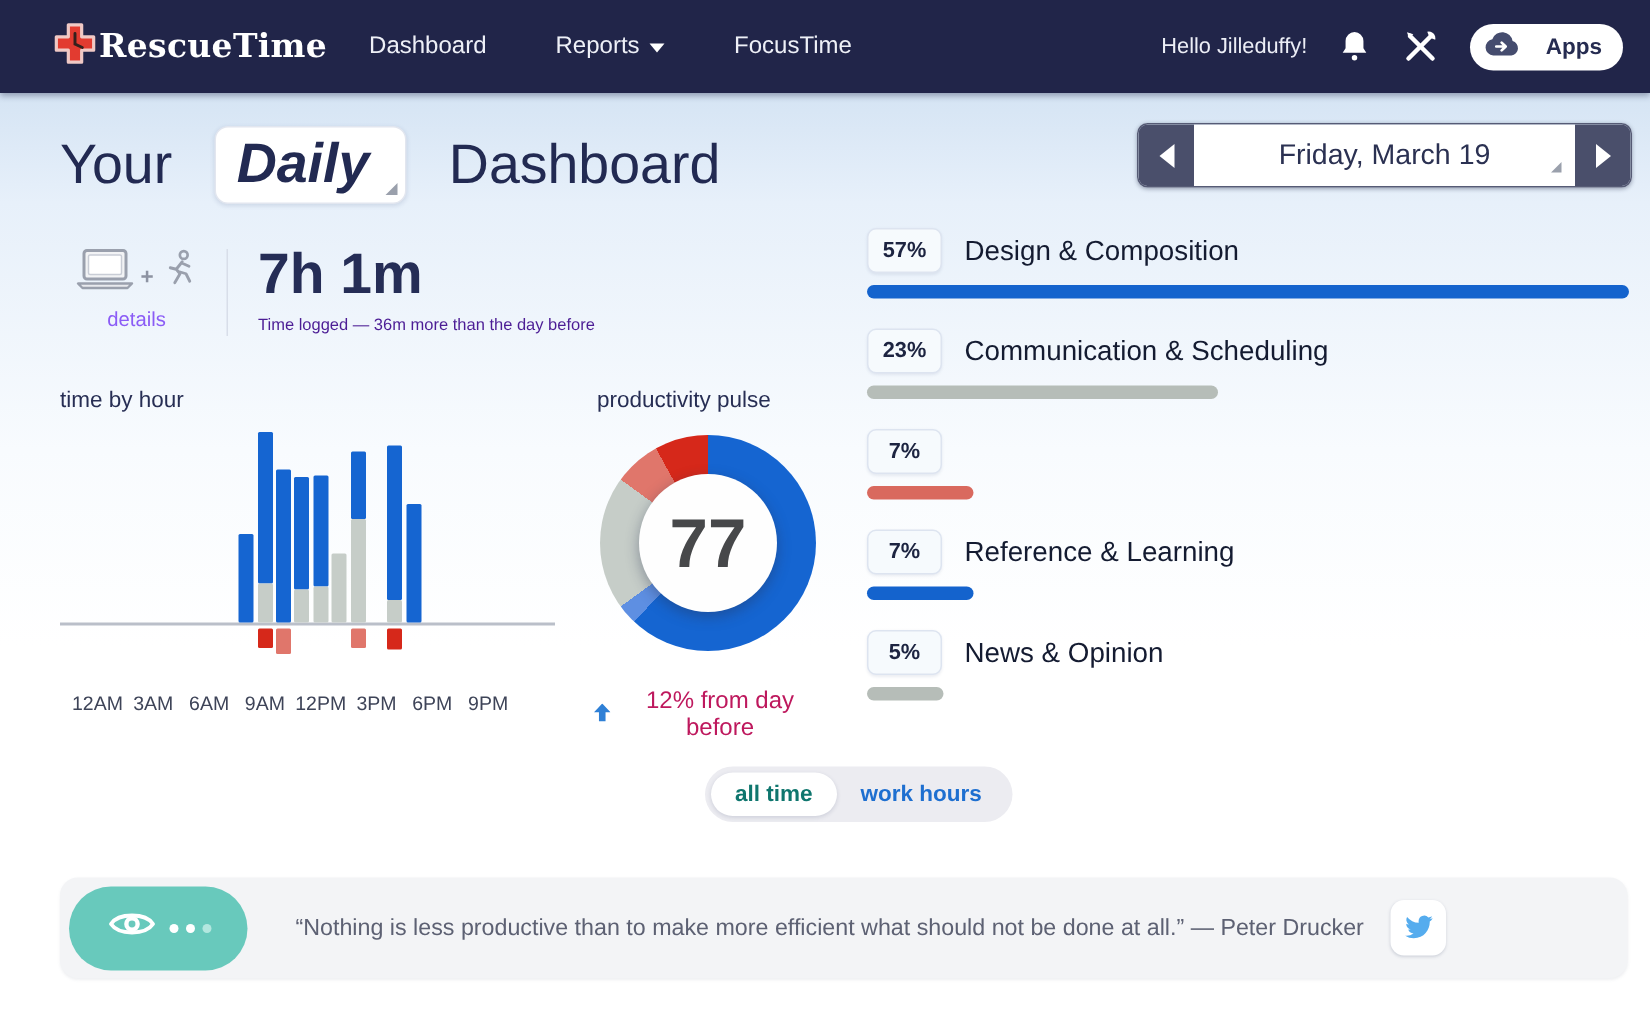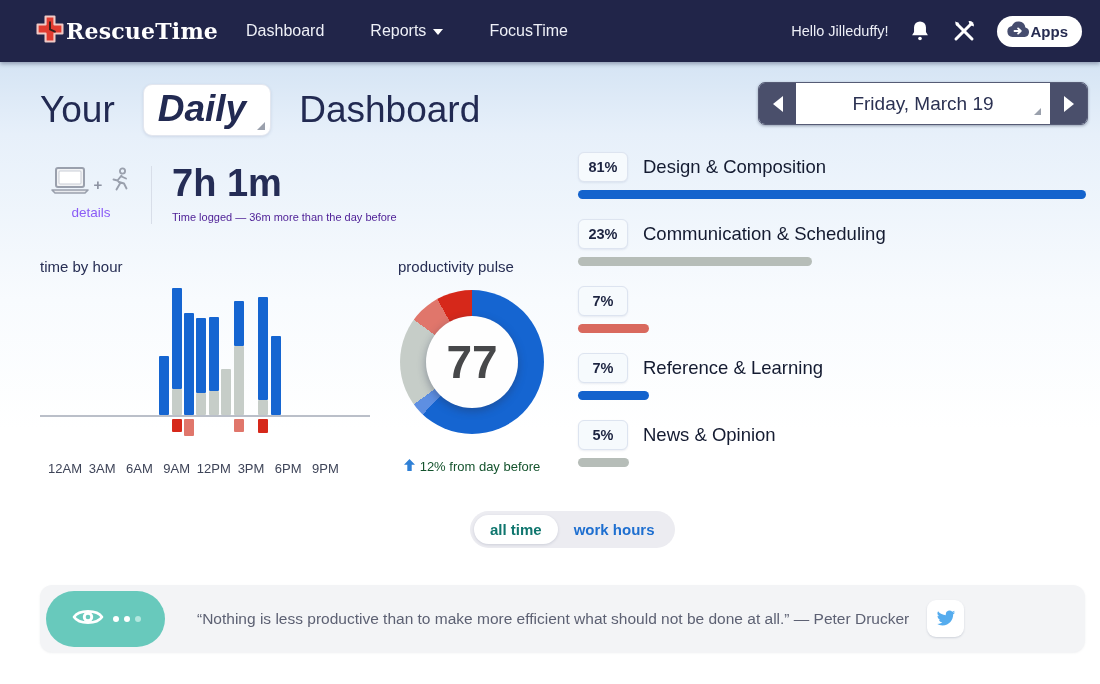--- a/index.html
+++ b/index.html
@@ -12,21 +12,21 @@
   .nav{position:absolute;left:0;top:0;width:100%;height:62px;background:#212549;
        display:flex;align-items:center;box-shadow:0 2px 4px rgba(20,30,60,.35);z-index:5;}
   .brand{display:flex;align-items:center;gap:0;margin-left:34px;}
   .brand-name{font-family:"DejaVu Serif",serif;font-weight:700;font-size:22px;color:#ffffff;letter-spacing:.2px;}
   .nav-links{display:flex;align-items:center;gap:46px;margin-left:28px;}
   .nav-link{color:#eef0f7;font-size:16px;cursor:pointer;display:flex;align-items:center;gap:7px;}
   .caret-down{width:0;height:0;border-left:5px solid transparent;border-right:5px solid transparent;border-top:6px solid #fff;margin-top:2px;}
   .nav-right{margin-left:auto;display:flex;align-items:center;gap:20px;margin-right:18px;}
   .greeting{color:#eceef6;font-size:14.5px;}
   .icon-btn{display:flex;align-items:center;justify-content:center;cursor:pointer;}
-  .apps-pill{background:#ffffff;border-radius:17px;height:31px;display:flex;align-items:center;gap:1px;
+  .apps-pill{background:#ffffff;border-radius:17px;height:31px;display:flex;align-items:center;gap:18px;
              padding:0 14px 0 9px;cursor:pointer;}
   .apps-label{font-size:15px;color:#262c51;font-weight:700;}
   
   .title-row{position:absolute;left:40px;top:84px;display:flex;align-items:center;gap:28px;
              font-size:37px;color:#222a52;}
   .daily-btn{background:#fff;border:1px solid #e2e6ef;border-radius:9px;padding:3px 24px 5px 14px;
              font-style:italic;font-weight:600;color:#222a52;position:relative;cursor:pointer;
              box-shadow:0 1px 3px rgba(60,80,130,.15);}
   .corner-tri{position:absolute;right:5px;bottom:5px;width:0;height:0;
               border-left:8px solid transparent;border-bottom:8px solid #9aa0ac;}
@@ -53,22 +53,22 @@
   
   .tbh{position:absolute;left:40px;top:272px;width:330px;height:210px;}
   .axis{position:absolute;left:0;right:0;top:143px;height:2px;background:#babfc9;}
   .vbar{position:absolute;width:10px;border-radius:1px;}
   .xlab{position:absolute;top:189px;transform:translateX(-50%);font-size:13px;color:#3e4458;white-space:nowrap;}
   
   .donut{position:absolute;left:400px;top:290px;width:144px;height:144px;border-radius:50%;}
   .donut-hole{position:absolute;left:26px;top:26px;width:92px;height:92px;border-radius:50%;background:#fefefe;
               box-shadow:0 3px 9px rgba(40,50,80,.4);display:flex;align-items:center;justify-content:center;}
   .pulse-num{font-size:46px;font-weight:700;color:#47484a;}
-  .pulse-delta{position:absolute;left:396px;top:459px;width:152px;text-align:center;font-size:13px;color:#14532d;
-               display:flex;justify-content:center;gap:5px;}
+  .pulse-delta{position:absolute;left:396px;top:459px;width:152px;text-align:center;font-size:16px;color:#be185d;
+               display:flex;align-items:center;justify-content:center;gap:5px;}
   
   .cats{position:absolute;left:578px;top:152px;width:508px;}
   .cat-row{margin-bottom:20px;}
   .cat-head{display:flex;align-items:center;gap:15px;}
   .badge{min-width:50px;height:30px;box-sizing:border-box;border:1px solid #dde4f0;background:#f6fafd;
          border-radius:6px;display:flex;align-items:center;justify-content:center;
          font-weight:700;font-size:14.5px;color:#1d2441;box-shadow:0 1px 2px rgba(90,110,150,.12);}
   .cat-name{font-size:18.5px;color:#141b31;cursor:pointer;}
   .cat-bar{height:9px;border-radius:5px;margin-top:8px;margin-bottom:0;}
   
@@ -236,21 +236,21 @@
         <path d="M5.5 0 L11 5.8 H7.7 V12 H3.3 V5.8 H0 Z" fill="#2f80d6"></path>
       </svg>
   </span>
   <span>12% from day before</span>
 </div>
 
 <div class="cats">
   <div class="cat-row">
     <div class="cat-head">
       <div class="badge">
-          <span>81%</span>
+          <span>57%</span>
         </div>
       <div class="cat-name">Design &amp; Composition</div>
     </div>
     <div class="cat-bar" style="width: 100%; background: rgb(20, 99, 205);"></div>
   </div>
   <div class="cat-row">
     <div class="cat-head">
       <div class="badge">
           <span>23%</span>
         </div>

